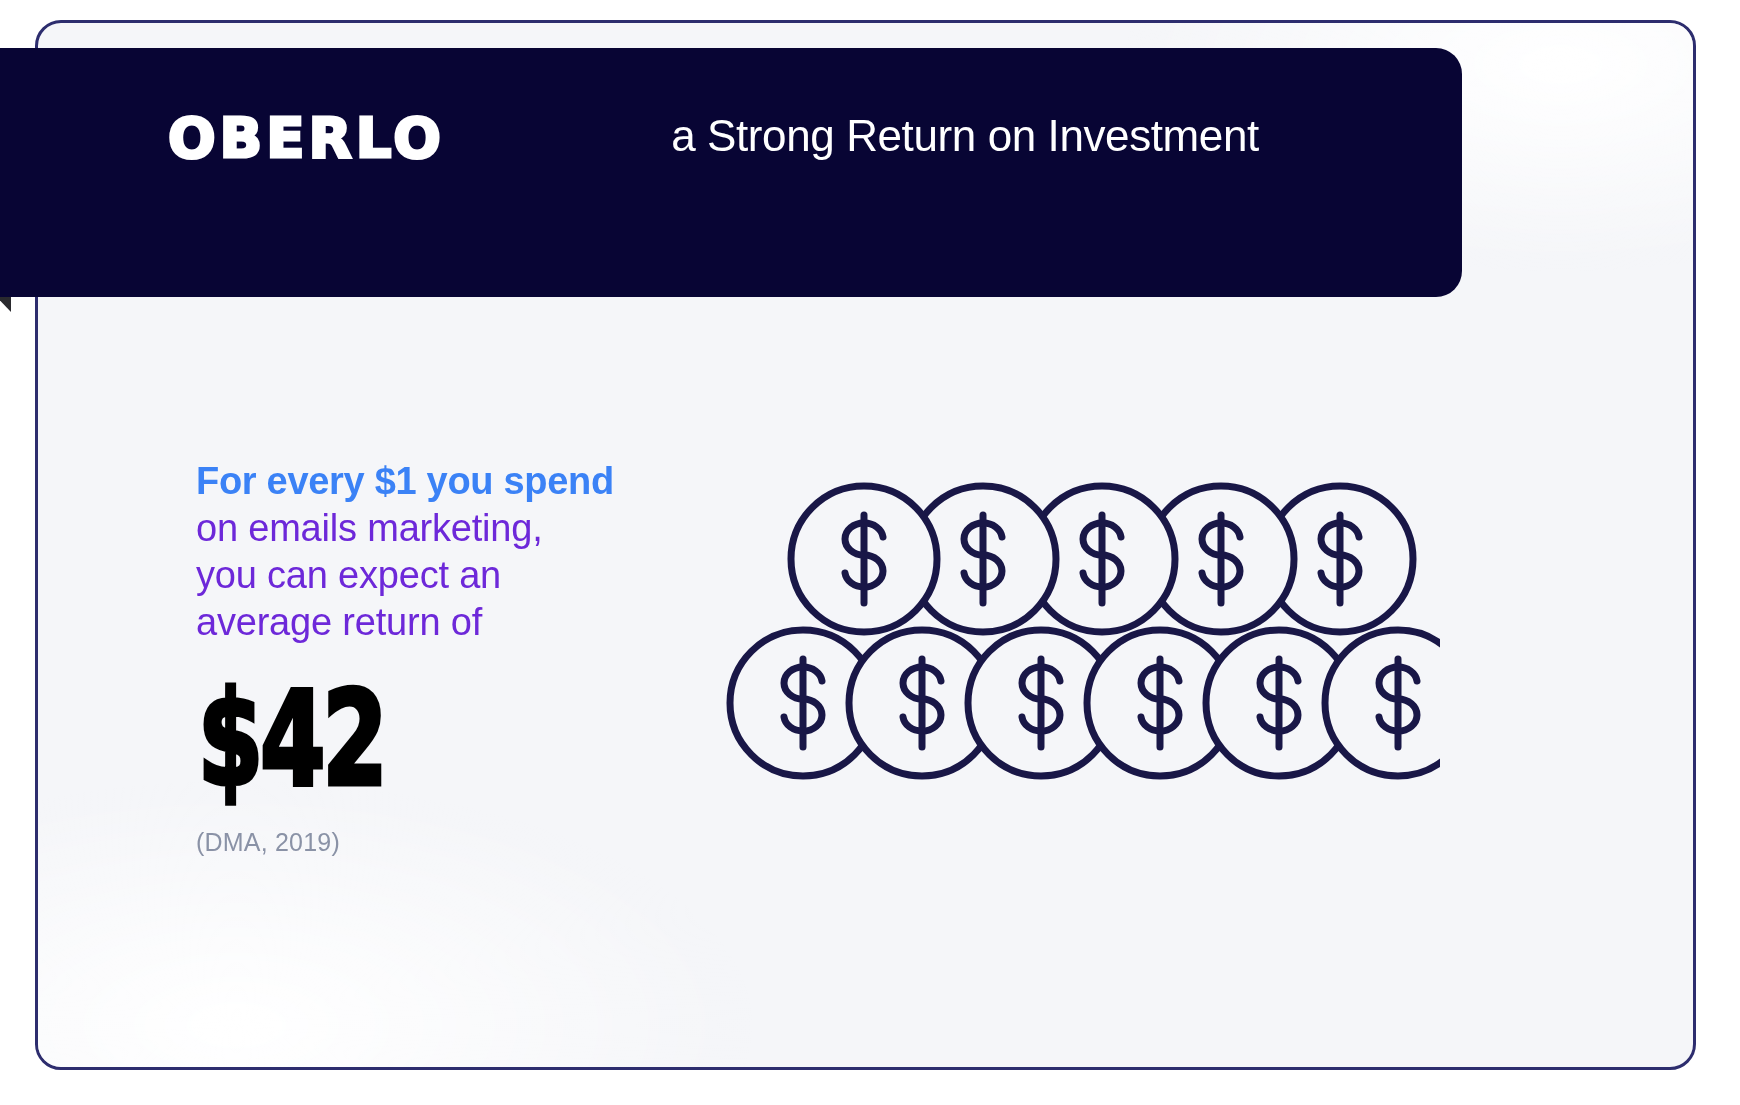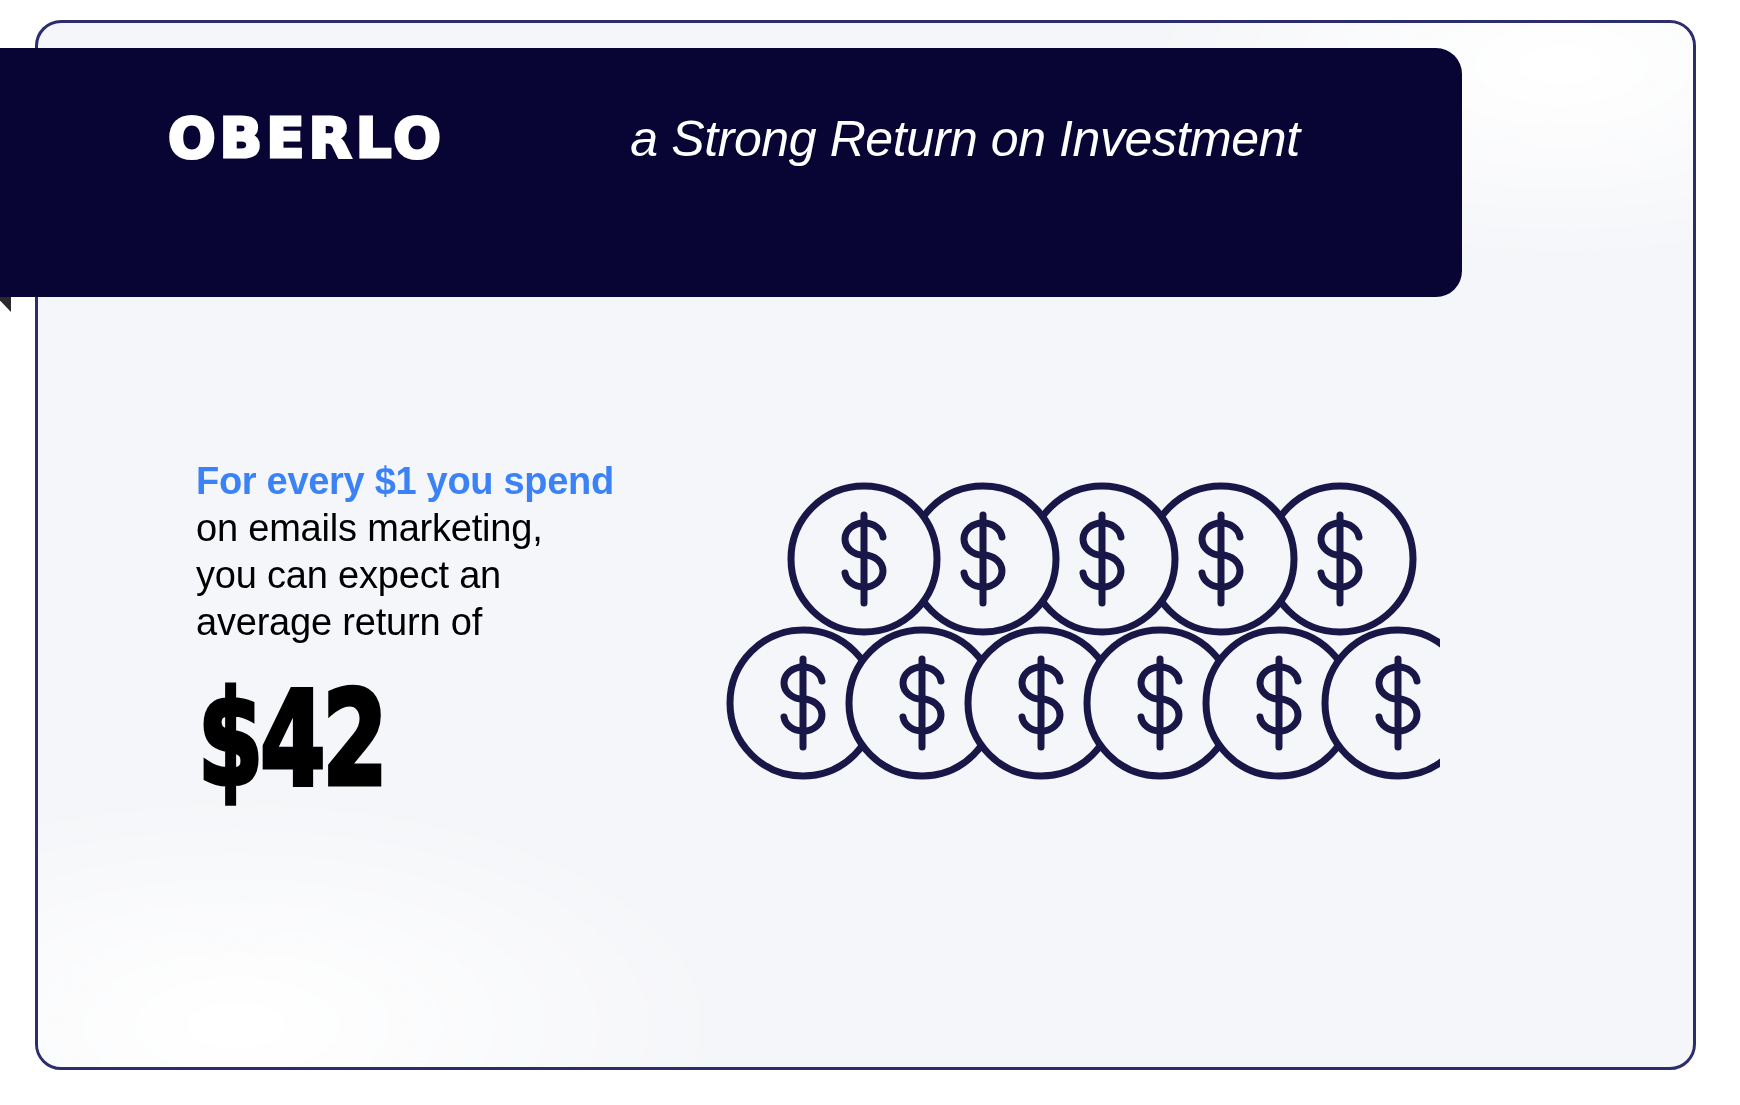--- a/index.html
+++ b/index.html
@@ -97,25 +97,24 @@
     line-height: 1.18;
   }
   .header-title .line1 {
     display: block;
     font-size: 50px;
     font-weight: 700;
     letter-spacing: -0.4px;
   }
   .header-title .line2 {
     display: block;
-    font-size: 50px;
+    font-size: 44px;
     font-weight: 400;
     letter-spacing: -0.4px;
     margin-top: 6px;
-    font-style: italic;
   }
 
   
   .copy-block {
     position: absolute;
     left: 196px;
     top: 440px;
     width: 520px;
     z-index: 5;
   }
@@ -123,21 +122,21 @@
     font-size: 38px;
     font-weight: 700;
     color: #3b82f6;
     line-height: 1.24;
     letter-spacing: -0.3px;
     margin: 0;
   }
   .copy-body {
     font-size: 38px;
     font-weight: 400;
-    color: #000000;
+    color: #6d28d9;
     line-height: 1.24;
     letter-spacing: -0.2px;
     margin: 0;
     white-space: pre-line;
   }
   .big-stat {
     margin: 28px 0 0 2px;
     font-family: "DejaVu Sans", sans-serif;
     font-weight: 700;
     font-size: 130px;
@@ -189,20 +188,21 @@
   <div class="header-title">
     <span class="line2">a Strong Return on Investment</span>
   </div>
 
   <div class="copy-block">
     <p class="copy-lead">For every $1 you spend</p>
     <p class="copy-body">on emails marketing,
 you can expect an
 average return of</p>
     <div class="big-stat">$42</div>
+    <div class="source-note">(DMA, 2019)</div>
   </div>
 
   <div class="coins">
     <svg viewBox="0 0 740 340" aria-hidden="true">
       <defs>
         <g id="coinShape">
           <circle cx="0" cy="0" r="73" fill="#f5f6f9" stroke="#191747" stroke-width="7"></circle>
           <path d="M0 -44 L0 44" fill="none" stroke="#191747" stroke-width="7" stroke-linecap="round"></path>
           <path d="M19 -22 a19 16 0 0 0 -19 -14 a19 16 0 0 0 0 32 a19 16 0 0 1 0 32 a19 16 0 0 1 -19 -14" fill="none" stroke="#191747" stroke-width="7" stroke-linecap="round"></path>
         </g>

